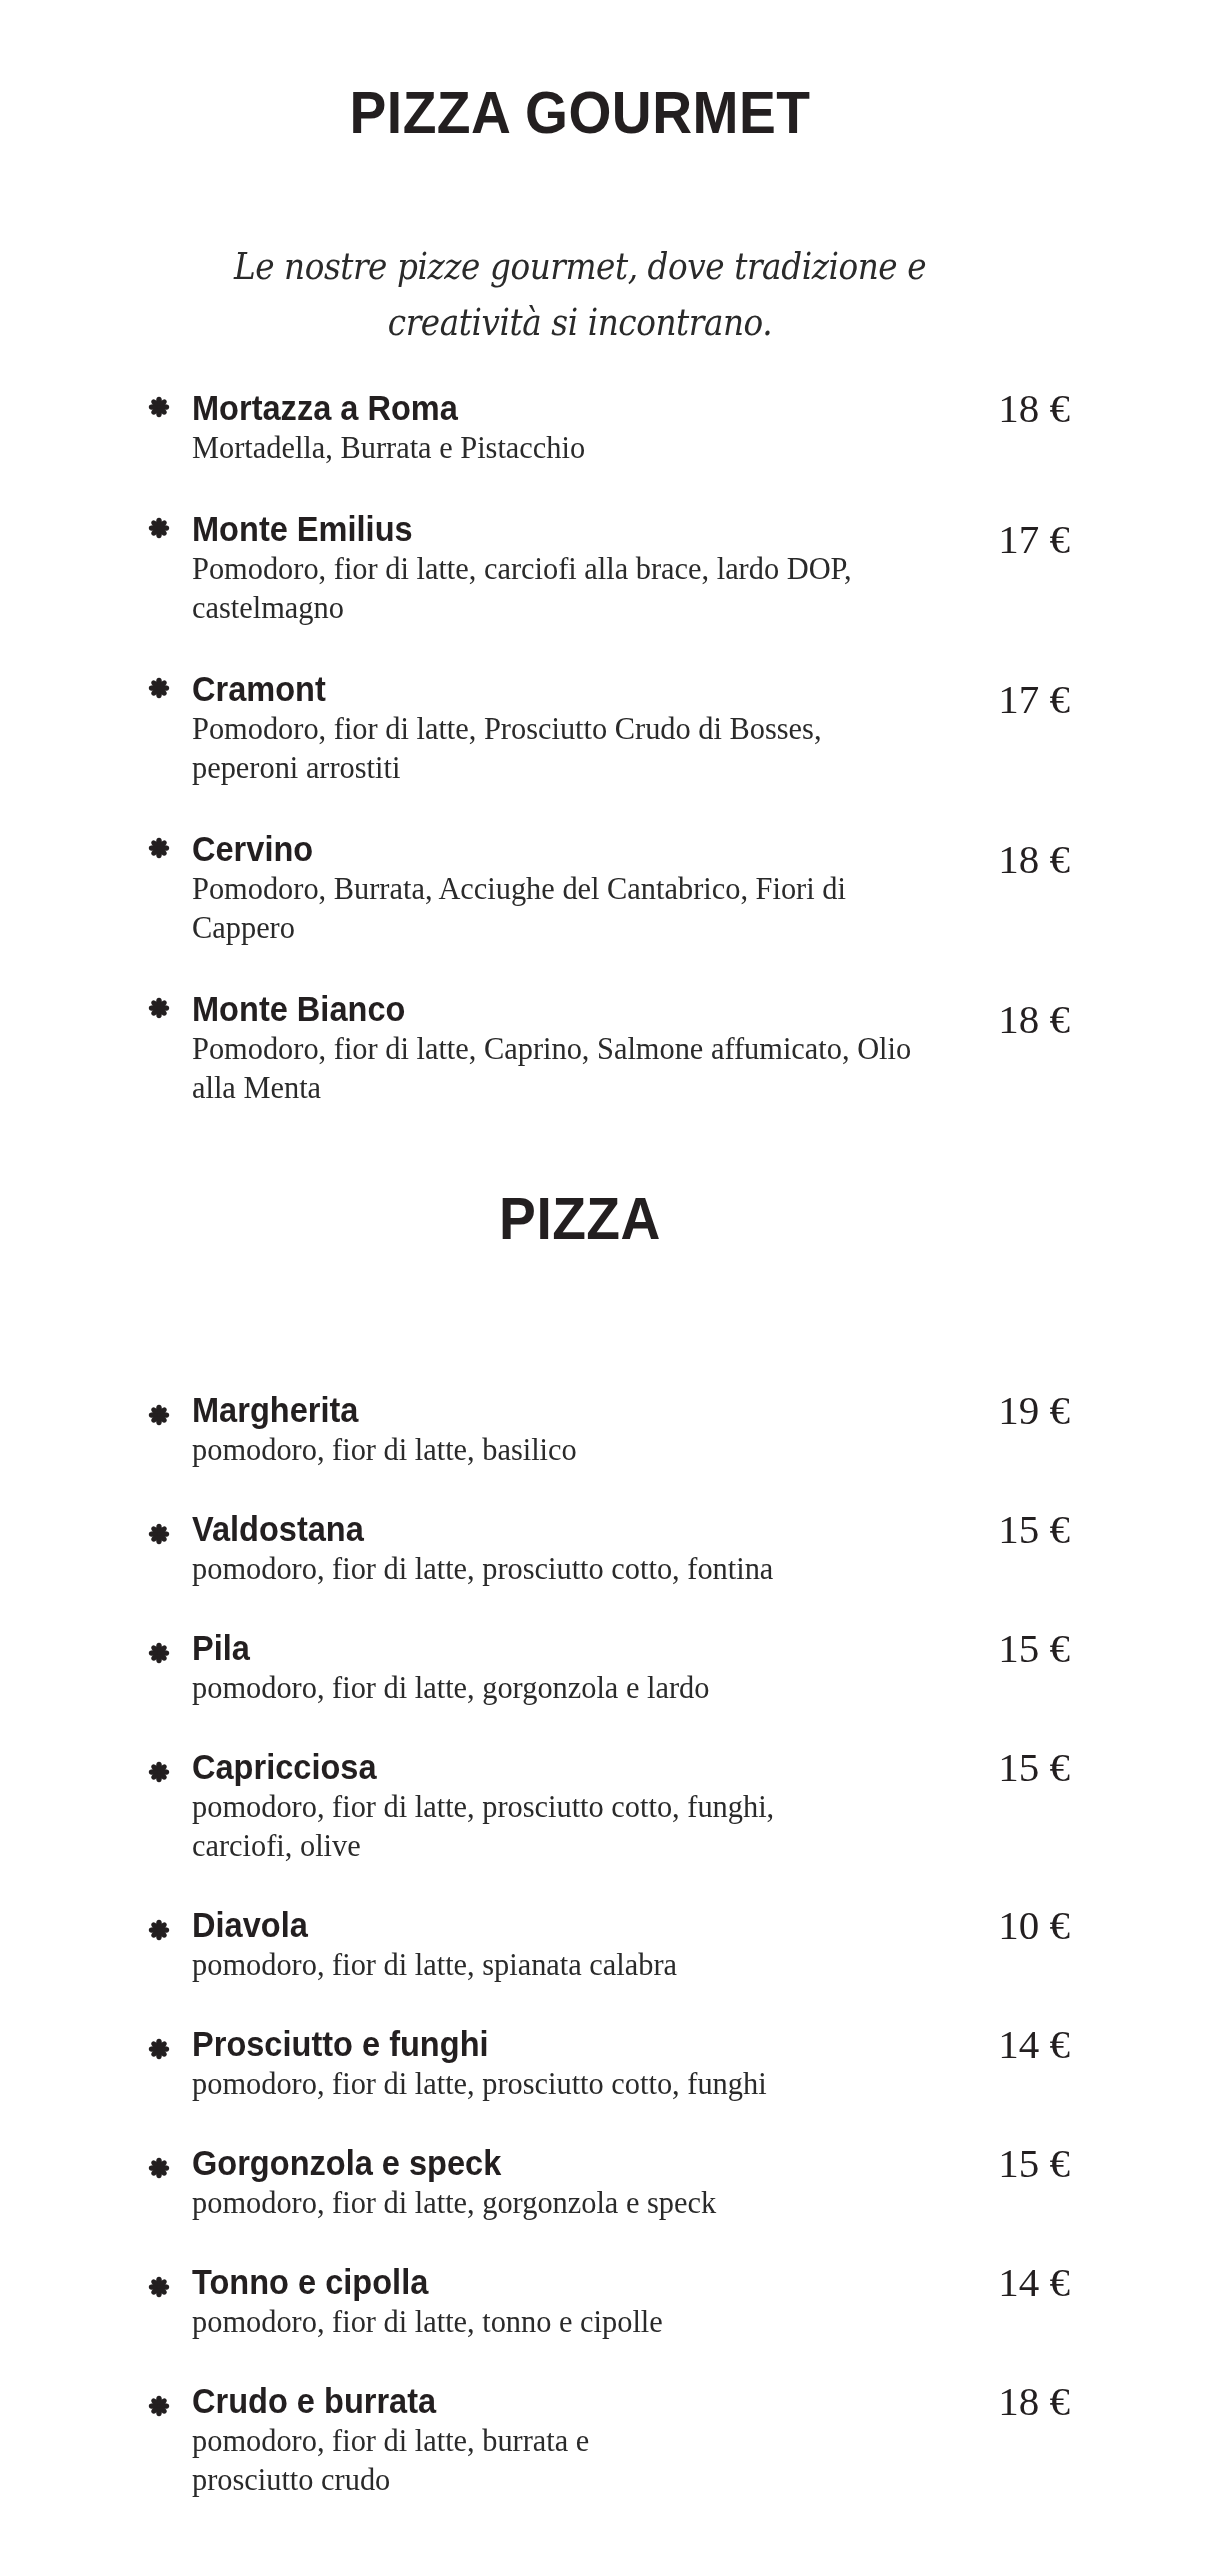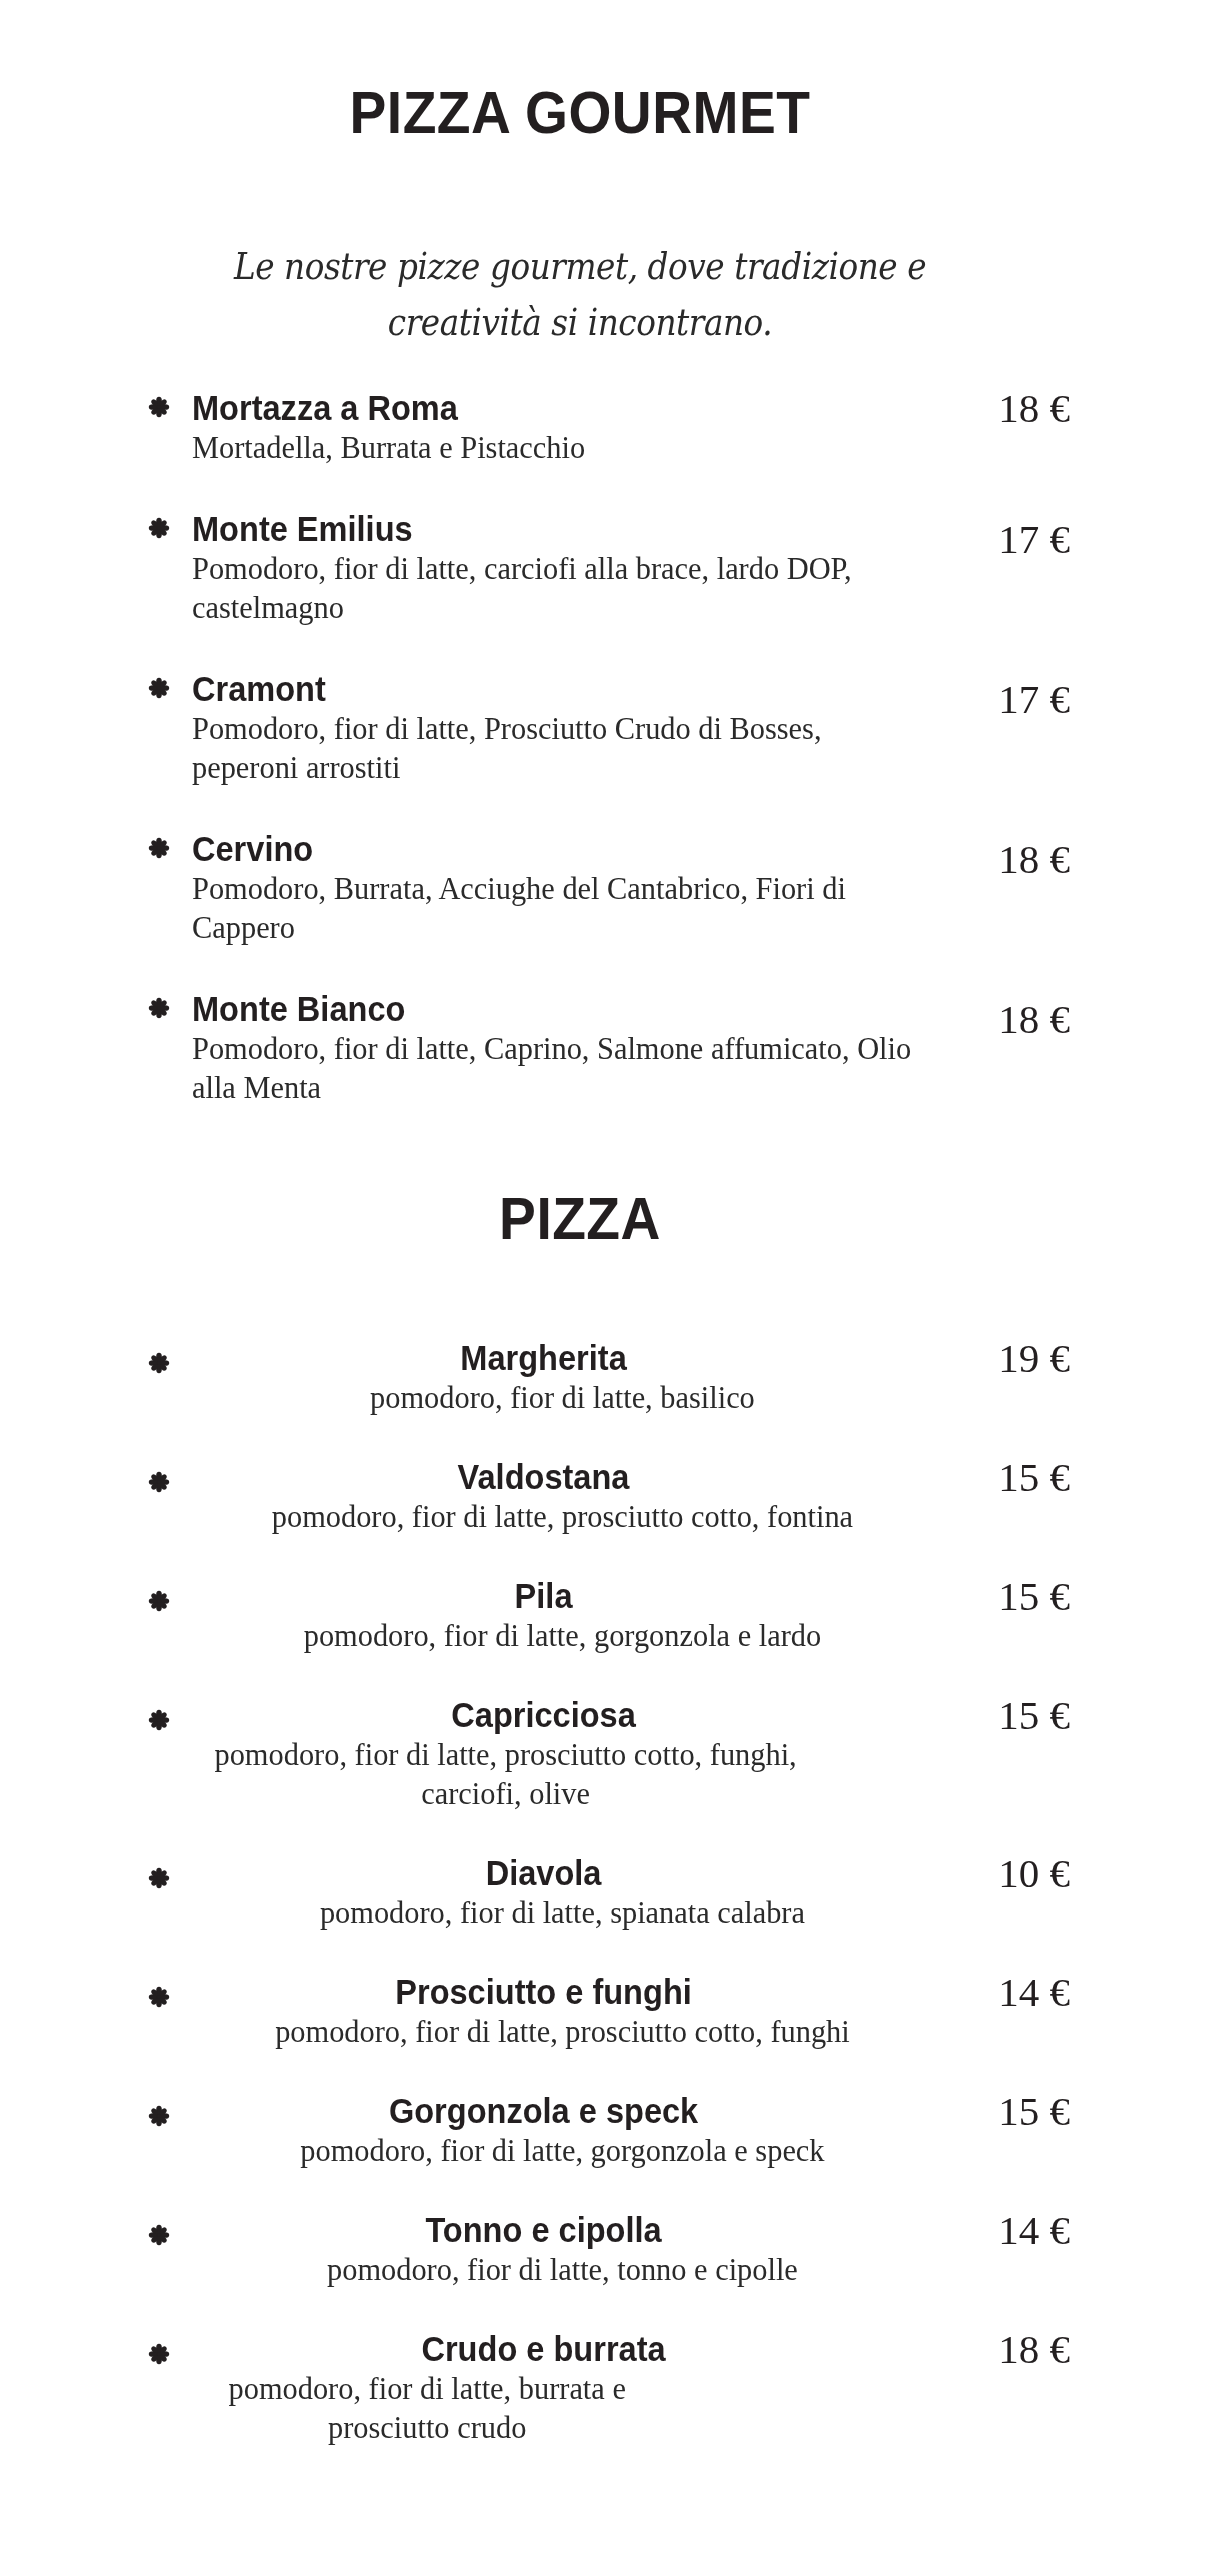--- a/index.html
+++ b/index.html
@@ -57,21 +57,21 @@
 
   .menu-list {
     position: absolute;
     left: 130px;
     width: 950px;
     margin: 18px;
     padding: 0;
     list-style: none;
   }
   .list-gourmet { top: 370px; }
-  .list-pizza { top: 1320px; text-align: center; }
+  .list-pizza { top: 1372px; }
 
   .menu-item {
     position: relative;
     padding-left: 44px;
     padding-right: 150px;
   }
   .list-gourmet .menu-item { margin-bottom: 42px; }
   .list-pizza .menu-item { margin-bottom: 40px; }
 
   .bullet {

